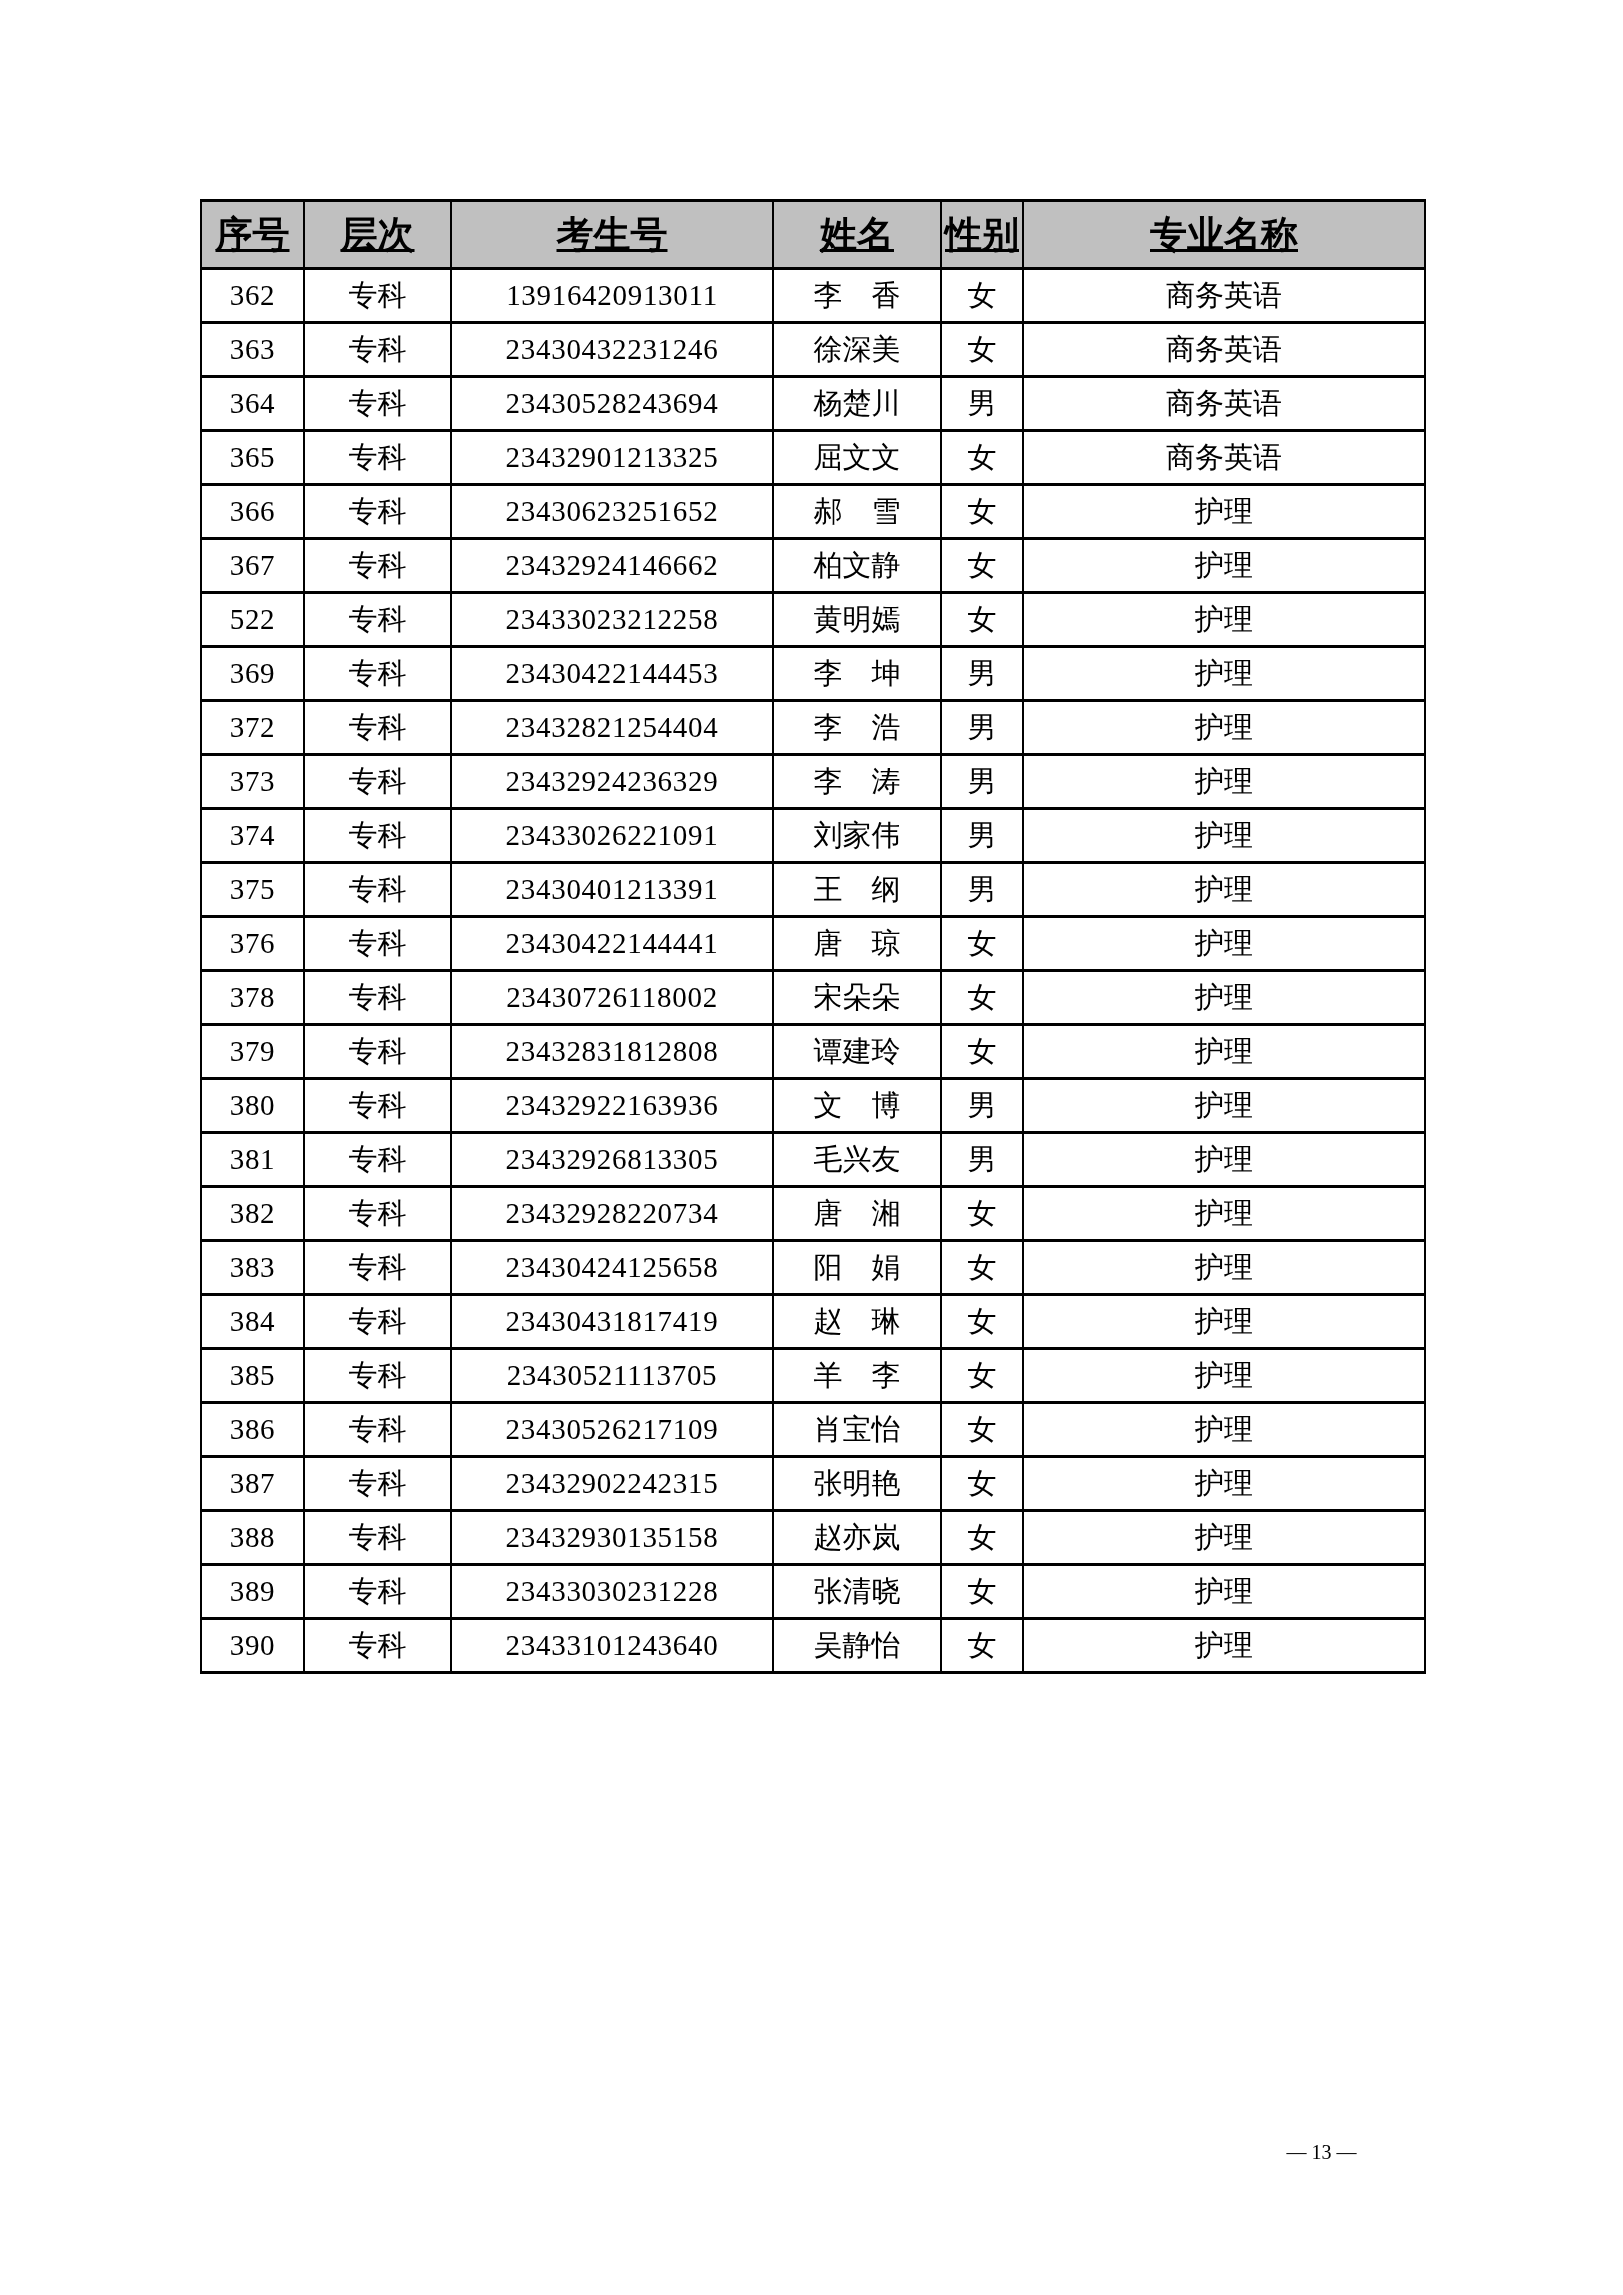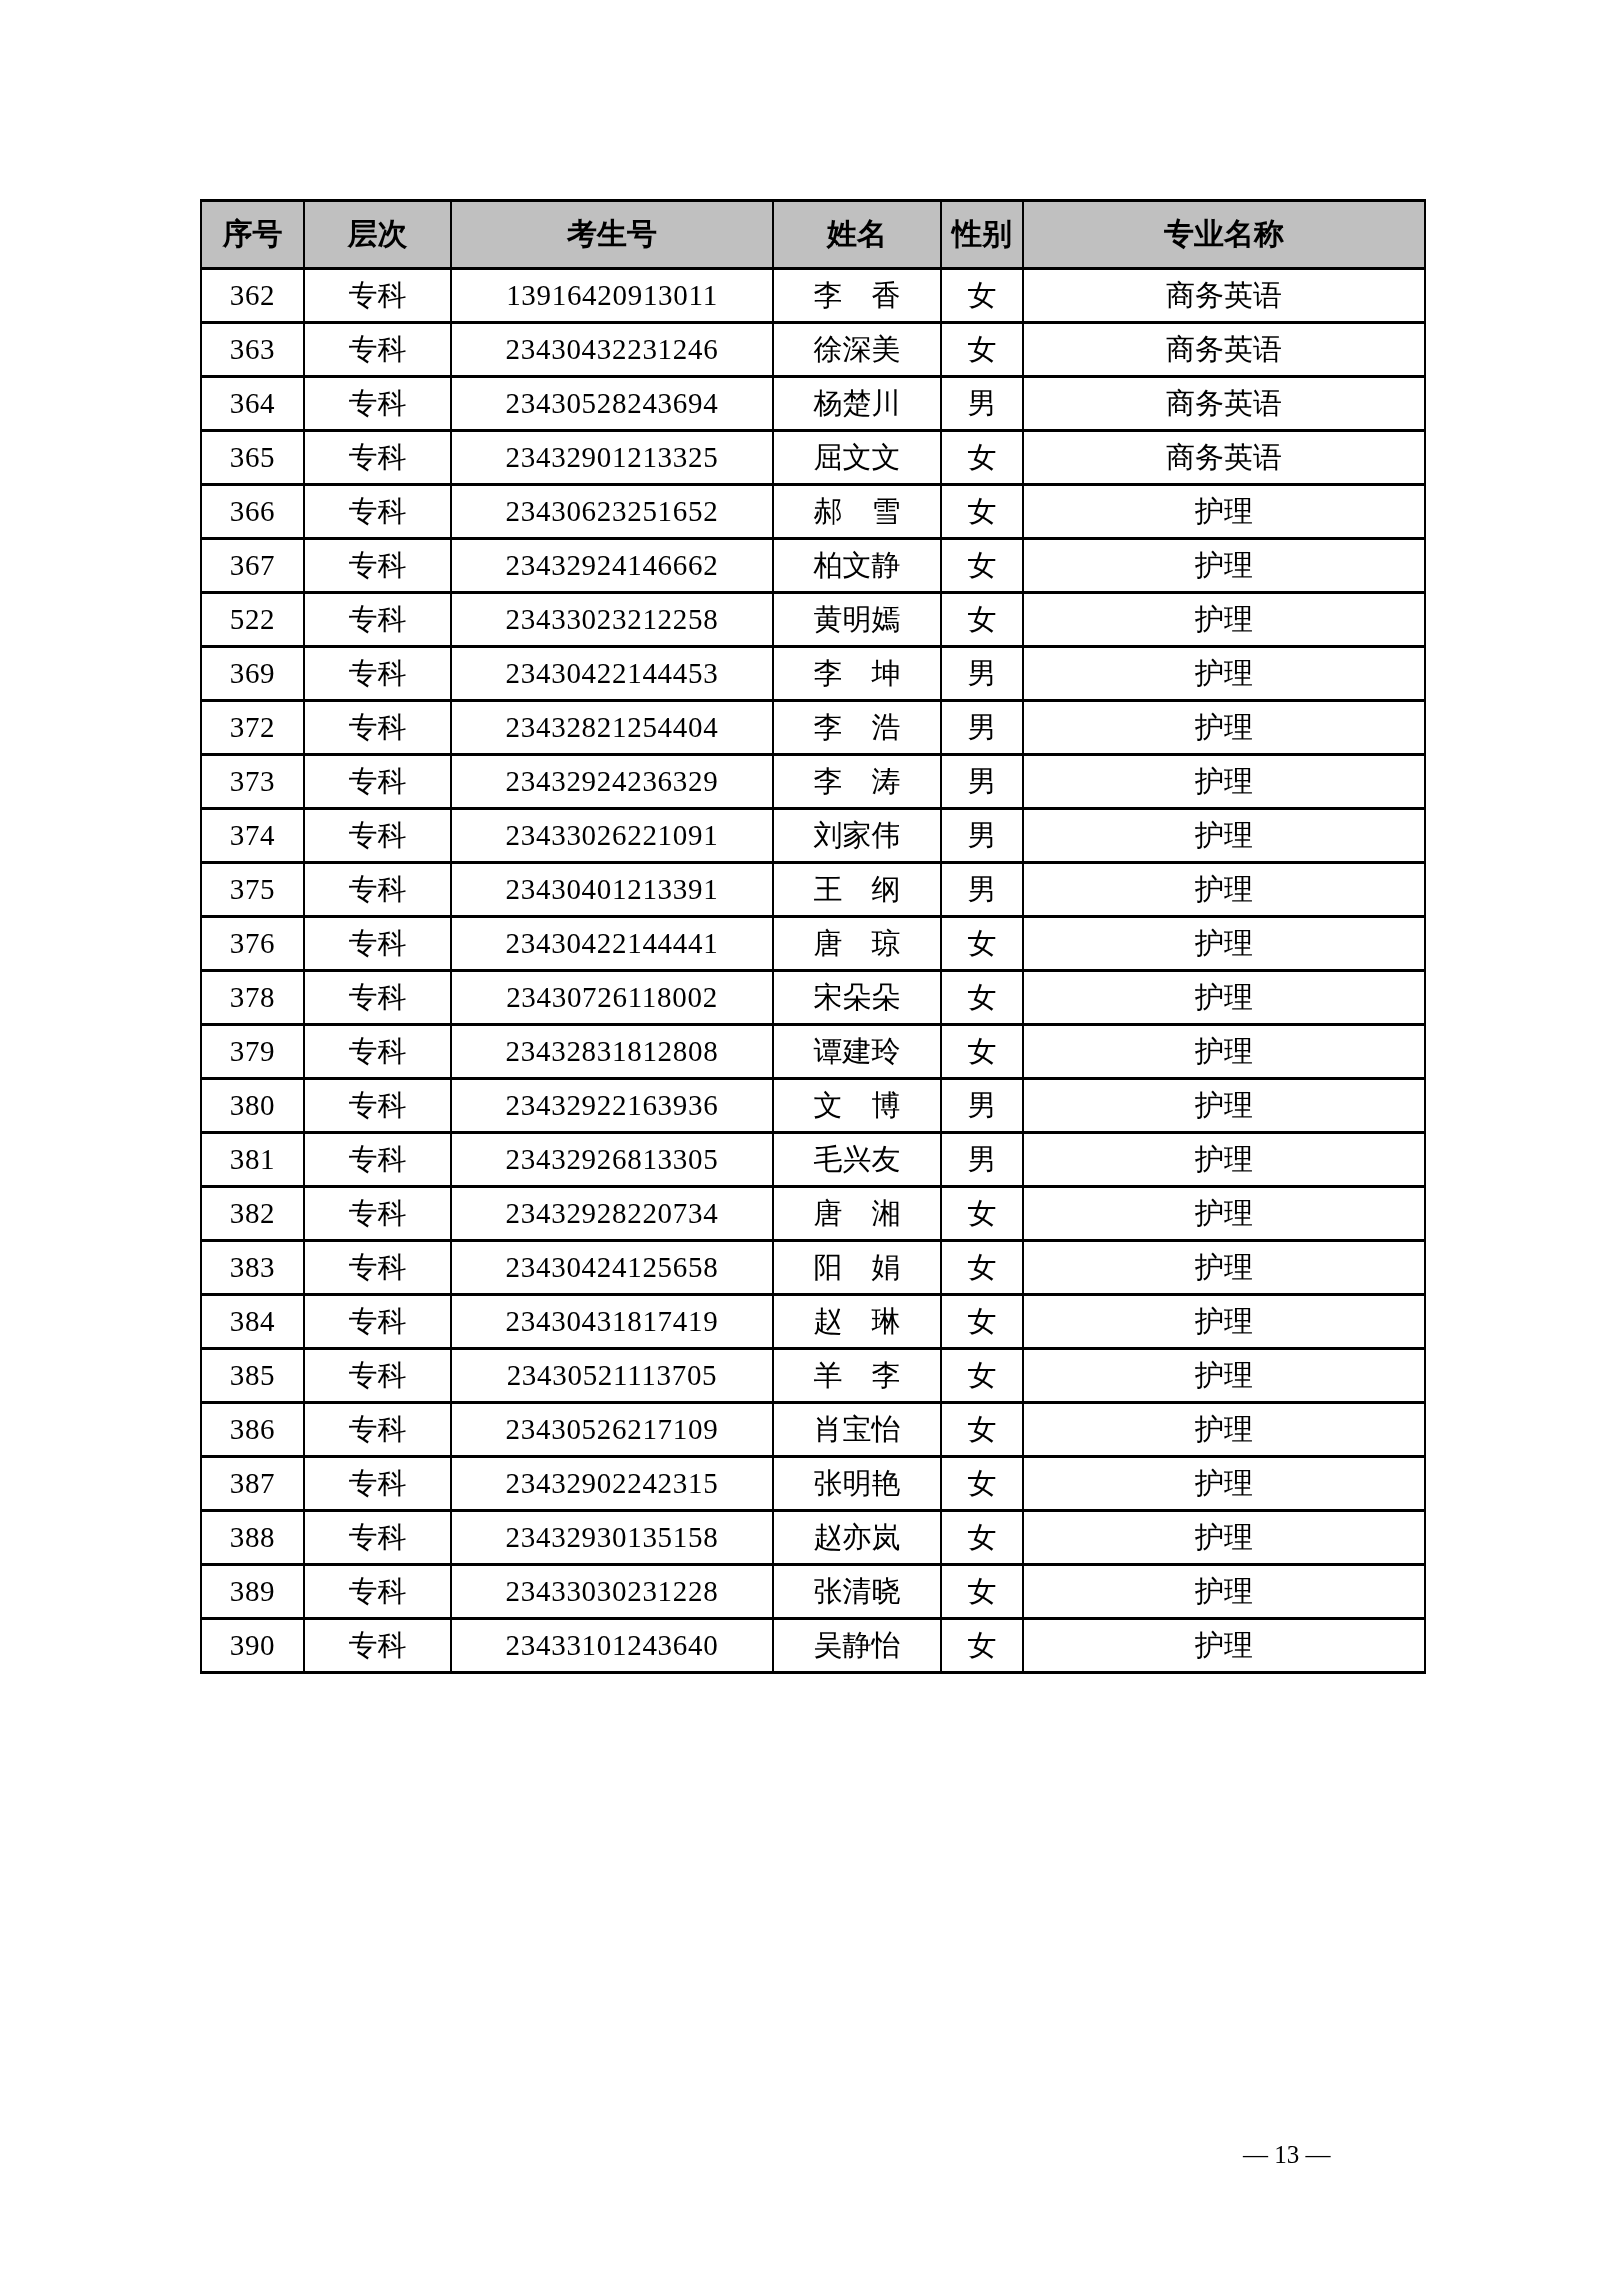--- a/index.html
+++ b/index.html
@@ -41,42 +41,44 @@
     overflow: hidden;
     white-space: nowrap;
   }
   table.roster thead tr {
     height: 68px;
   }
   table.roster thead th {
     background: #c0c0c0;
     font-family: "Liberation Sans", "DejaVu Sans", sans-serif;
     font-weight: 600;
-    font-size: 30px;
+    font-size: 37px;
     color: #000000;
+    text-decoration: underline;
   }
   table.roster tbody tr {
     height: 54px;
   }
   table.roster tbody td {
     font-family: "Liberation Serif", "DejaVu Serif", serif;
     font-size: 29px;
     color: #000000;
   }
   table.roster tbody td.c-no,
   table.roster tbody td.c-exam {
     letter-spacing: 0.7px;
   }
   .pageno {
     position: absolute;
     top: 2141px;
     left: 1243px;
     width: 157px;
+    text-align: center;
     font-family: "Liberation Serif", "DejaVu Serif", serif;
-    font-size: 25px;
+    font-size: 20px;
     color: #000000;
   }
 </style>
 </head>
 <body>
 
 <div class="page">
 
   <table class="roster">
     <colgroup>

